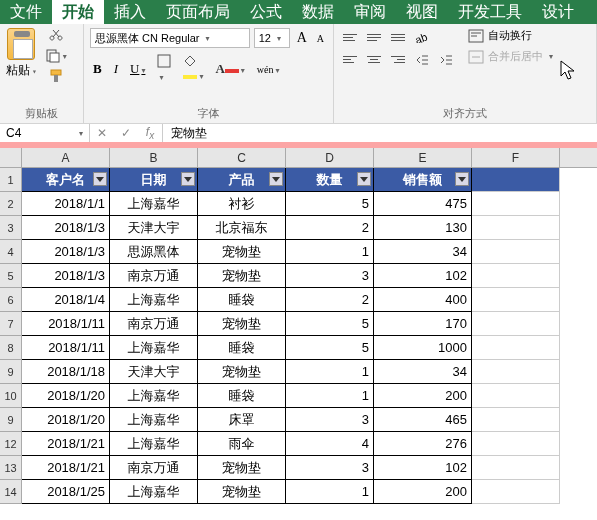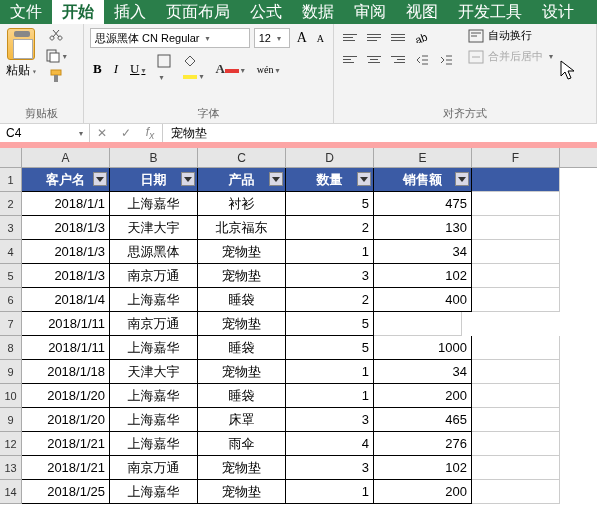--- a/index.html
+++ b/index.html
@@ -288,20 +288,21 @@
         <div class="cell colD r">2</div>
         <div class="cell colE r">400</div>
         <div class="cell colF empty-cell"></div>
       </div>
       <div class="row">
         <div class="rh">7</div>
         <div class="cell colA r">2018/1/11</div>
         <div class="cell colB c">南京万通</div>
         <div class="cell colC c">宠物垫</div>
         <div class="cell colD r">5</div>
+        <div class="cell colE r">170</div>
         <div class="cell colF empty-cell"></div>
       </div>
       <div class="row">
         <div class="rh">8</div>
         <div class="cell colA r">2018/1/11</div>
         <div class="cell colB c">上海嘉华</div>
         <div class="cell colC c">睡袋</div>
         <div class="cell colD r">5</div>
         <div class="cell colE r">1000</div>
         <div class="cell colF empty-cell"></div>

